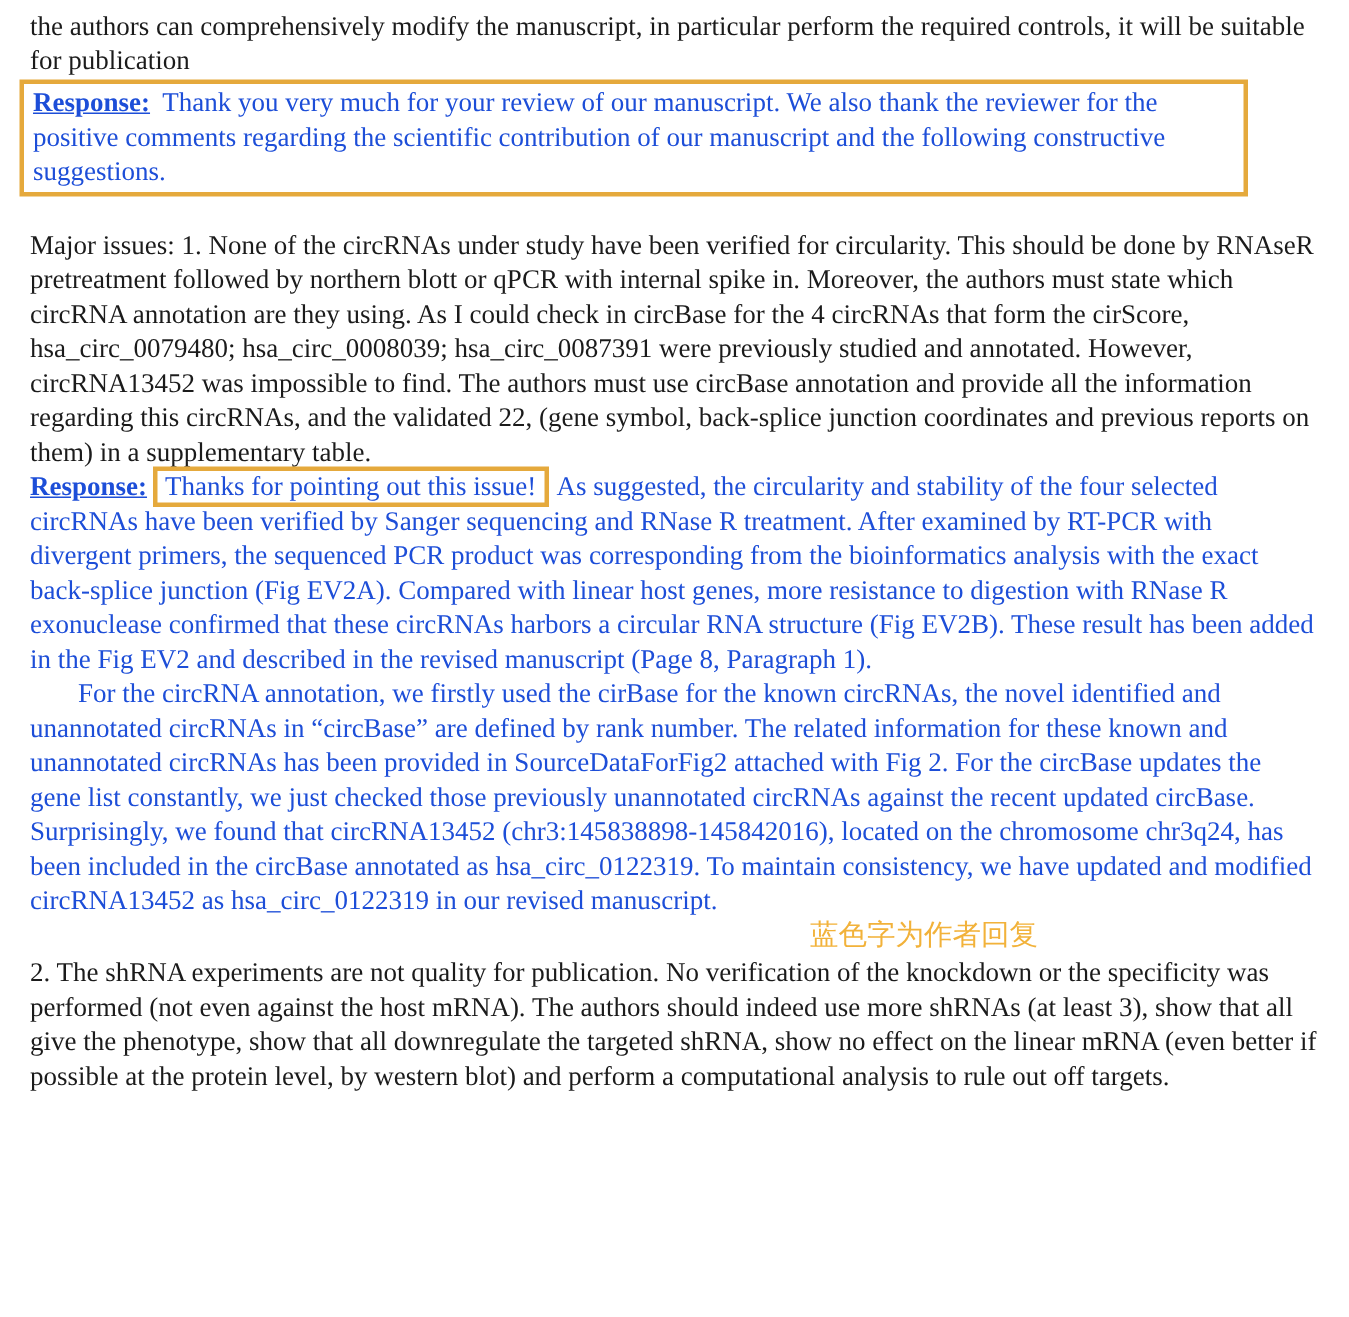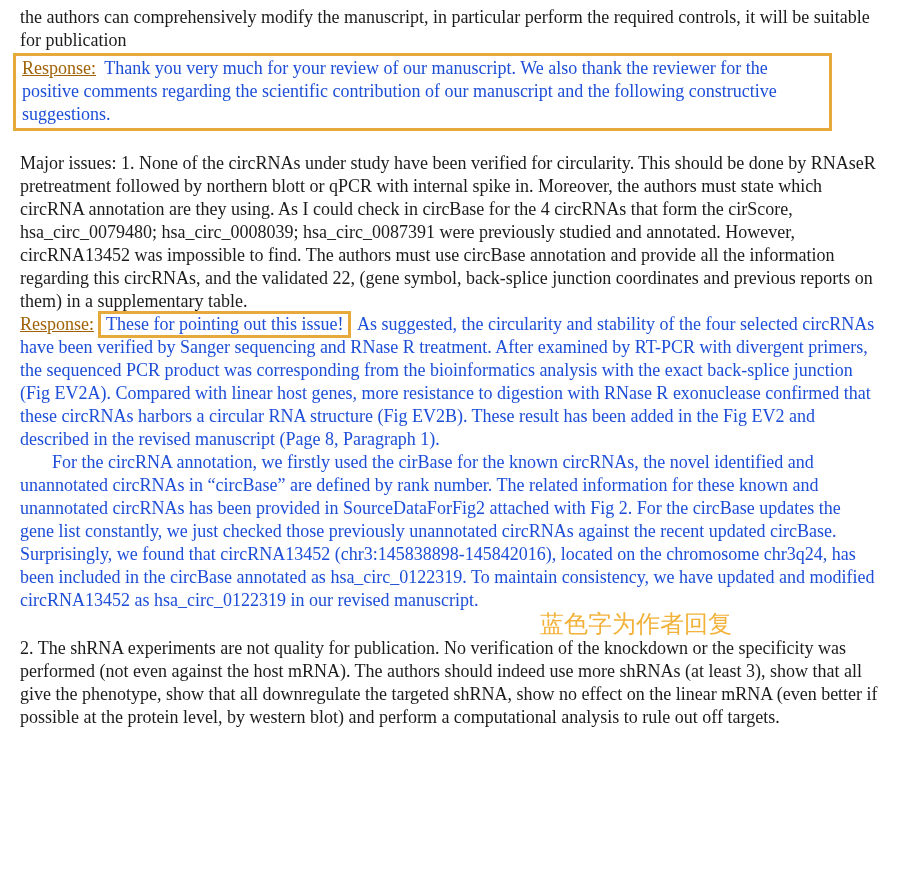--- a/index.html
+++ b/index.html
@@ -17,22 +17,22 @@
     padding: 6px 20px 0 20px;
     font-family: "Liberation Serif", "DejaVu Serif", serif;
     font-size: 18px;
     line-height: 23px;
     color: #1b1b1b;
     text-align: left;
   }
   p { margin: 0; }
   .blue { color: #1d4ed8; }
   .resp-label {
-    color: #a16207;
-    font-weight: normal;
+    color: #1d4ed8;
+    font-weight: bold;
     text-decoration: underline;
     margin-right: 4px;
   }
   .highlight-box {
     box-sizing: border-box;
     width: 819px;
     border: 3px solid #e5a93c;
     padding: 1px 6px 2px 6px;
     margin-left: -7px;
     margin-top: 1px;
@@ -40,21 +40,21 @@
   .boxed-inline {
     border: 3px solid #e5a93c;
     padding: 0px 5px 1px 5px;
     margin-right: 2px;
   }
   .gap-before { margin-top: 21px; }
   .indent { text-indent: 32px; }
   .annotation {
     color: #f2b23a;
     font-family: "Liberation Sans", "DejaVu Sans", sans-serif;
-    font-size: 24px;
+    font-size: 19px;
     line-height: 24px;
     margin-left: 520px;
     margin-top: 0px;
     margin-bottom: 1px;
     white-space: nowrap;
   }
 </style>
 </head>
 <body>
 
@@ -65,21 +65,21 @@
   <div class="highlight-box">
     <p>
       <span class="resp-label">Response:</span>
       <span class="blue">Thank you very much for your review of our manuscript. We also thank the reviewer for the positive comments regarding the scientific contribution of our manuscript and the following constructive suggestions.</span>
     </p>
   </div>
 
   <p class="gap-before">Major issues: 1. None of the circRNAs under study have been verified for circularity. This should be done by RNAseR pretreatment followed by northern blott or qPCR with internal spike in. Moreover, the authors must state which circRNA annotation are they using. As I could check in circBase for the 4 circRNAs that form the cirScore, hsa_circ_0079480; hsa_circ_0008039; hsa_circ_0087391 were previously studied and annotated. However, circRNA13452 was impossible to find. The authors must use circBase annotation and provide all the information regarding this circRNAs, and the validated 22, (gene symbol, back-splice junction coordinates and previous reports on them) in a supplementary table.</p>
 
   <p>
-    <span class="resp-label">Response:</span><span class="boxed-inline blue">These for pointing out this issue!</span>
+    <span class="resp-label">Response:</span><span class="boxed-inline blue">Thanks for pointing out this issue!</span>
     <span class="blue">As suggested, the circularity and stability of the four selected circRNAs have been verified by Sanger sequencing and RNase R treatment. After examined by RT-PCR with divergent primers, the sequenced PCR product was corresponding from the bioinformatics analysis with the exact back-splice junction (Fig EV2A). Compared with linear host genes, more resistance to digestion with RNase R exonuclease confirmed that these circRNAs harbors a circular RNA structure (Fig EV2B). These result has been added in the Fig EV2 and described in the revised manuscript (Page 8, Paragraph 1).</span>
   </p>
 
   <p class="blue indent">For the circRNA annotation, we firstly used the cirBase for the known circRNAs, the novel identified and unannotated circRNAs in “circBase” are defined by rank number. The related information for these known and unannotated circRNAs has been provided in SourceDataForFig2 attached with Fig 2. For the circBase updates the gene list constantly, we just checked those previously unannotated circRNAs against the recent updated circBase. Surprisingly, we found that circRNA13452 (chr3:145838898-145842016), located on the chromosome chr3q24, has been included in the circBase annotated as hsa_circ_0122319. To maintain consistency, we have updated and modified circRNA13452 as hsa_circ_0122319 in our revised manuscript.</p>
 
 
   <div class="annotation">蓝色字为作者回复</div>
 
   <p>2. The shRNA experiments are not quality for publication. No verification of the knockdown or the specificity was performed (not even against the host mRNA). The authors should indeed use more shRNAs (at least 3), show that all give the phenotype, show that all downregulate the targeted shRNA, show no effect on the linear mRNA (even better if possible at the protein level, by western blot) and perform a computational analysis to rule out off targets.</p>
 

